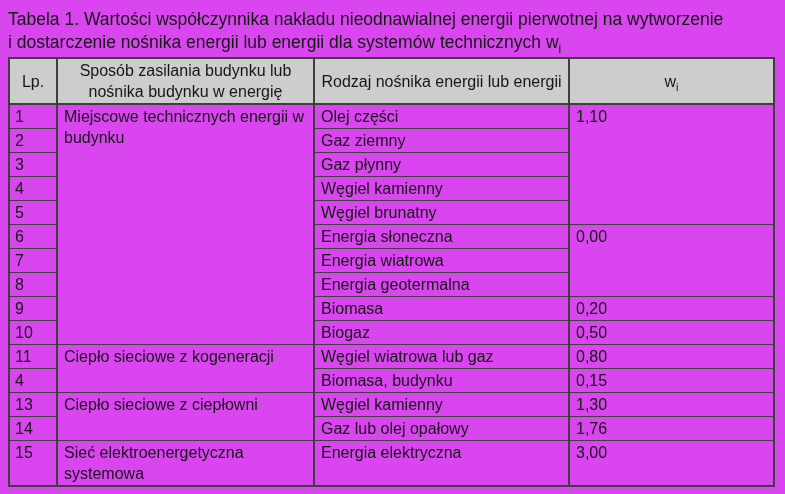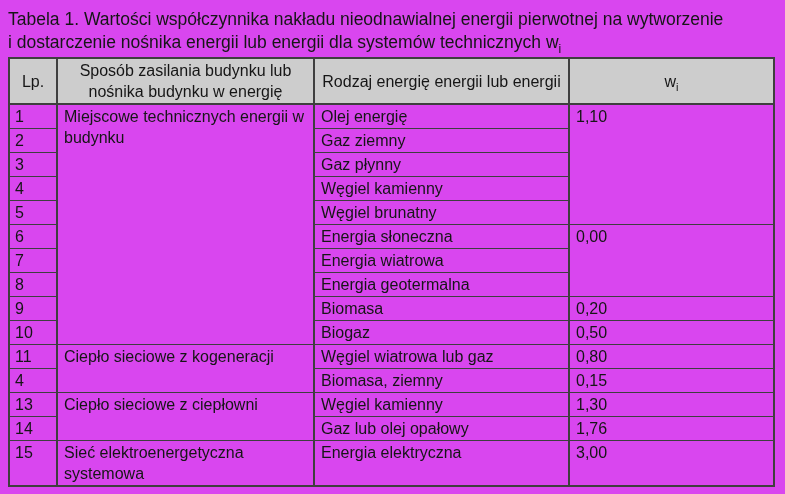--- a/index.html
+++ b/index.html
@@ -86,29 +86,29 @@
     <colgroup>
       <col class="c-lp">
         <col class="c-supply">
         <col class="c-carrier">
         <col class="c-wi">
     </colgroup>
     <thead>
       <tr>
         <th>Lp.</th>
         <th>Sposób zasilania budynku lub nośnika budynku w energię</th>
-        <th>Rodzaj energię energii lub energii</th>
+        <th>Rodzaj nośnika energii lub energii</th>
         <th><span>w</span><sub>i</sub></th>
       </tr>
     </thead>
     <tbody>
       <tr>
         <td class="lp">1</td>
         <td rowspan="10">Miejscowe technicznych energii w budynku</td>
-        <td>Olej energię</td>
+        <td>Olej części</td>
         <td rowspan="5">1,10</td>
       </tr>
       <tr>
         <td class="lp">2</td>
         <td>Gaz ziemny</td>
       </tr>
       <tr>
         <td class="lp">3</td>
         <td>Gaz płynny</td>
       </tr>
@@ -144,21 +144,21 @@
         <td>0,50</td>
       </tr>
       <tr>
         <td class="lp">11</td>
         <td rowspan="2">Ciepło sieciowe z kogeneracji</td>
         <td>Węgiel wiatrowa lub gaz</td>
         <td>0,80</td>
       </tr>
       <tr>
         <td class="lp">4</td>
-        <td>Biomasa, ziemny</td>
+        <td>Biomasa, budynku</td>
         <td>0,15</td>
       </tr>
       <tr>
         <td class="lp">13</td>
         <td rowspan="2">Ciepło sieciowe z ciepłowni</td>
         <td>Węgiel kamienny</td>
         <td>1,30</td>
       </tr>
       <tr>
         <td class="lp">14</td>

